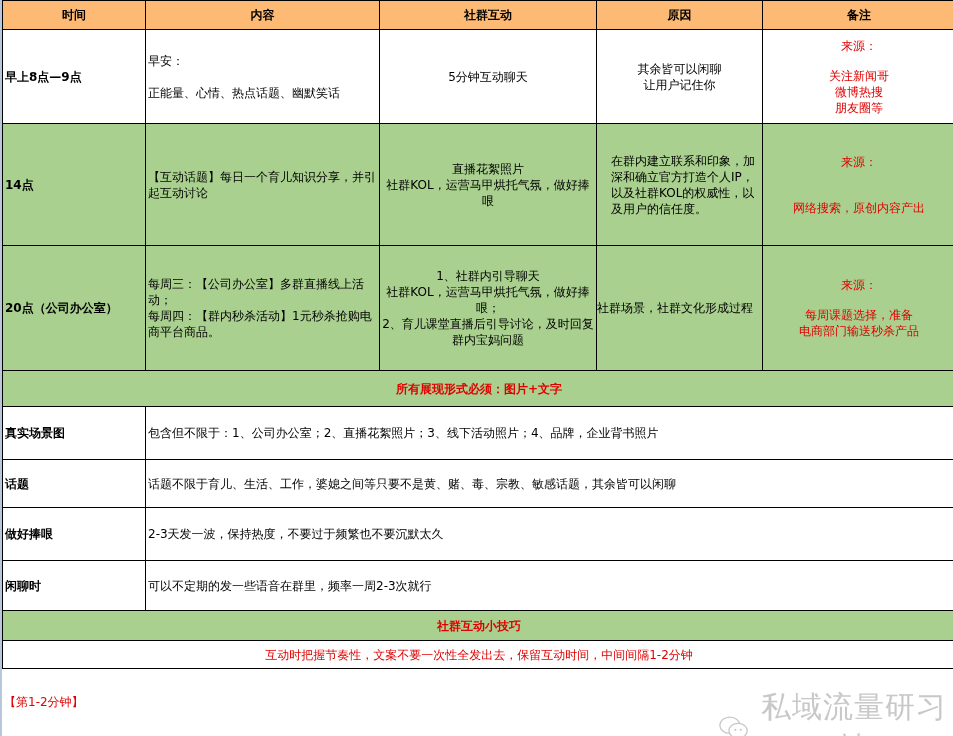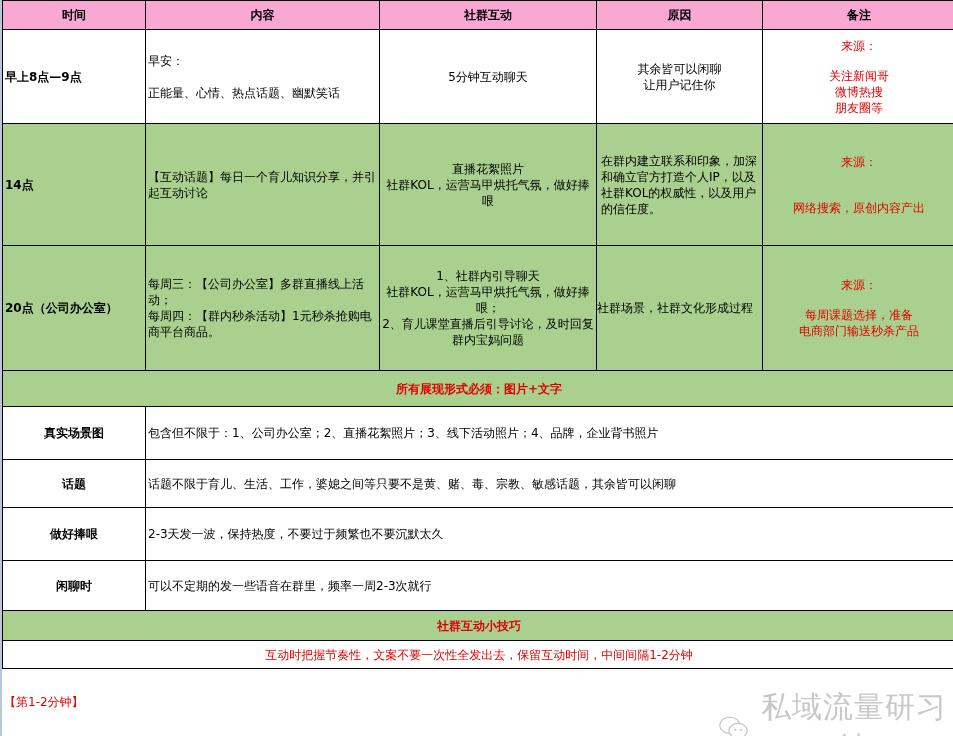--- a/index.html
+++ b/index.html
@@ -10,28 +10,28 @@
   }
   .left-edge { position: absolute; left: 0; top: 0; width: 2px; height: 736px; background: #b8c8d8; }
   table.sheet {
     position: absolute; left: 2px; top: 0;
     border-collapse: collapse; table-layout: fixed; width: 953px;
   }
   table.sheet td {
     border: 1px solid #000; padding: 0 2px; font-size: 12px; line-height: 16px;
     vertical-align: middle; overflow: hidden;
   }
-  .hdr td { height: 28px; font-weight: bold; font-size: 16px; text-align: center; background: #f9a8d4; border-top: 1px solid #000; border-bottom: 2px solid #555; }
+  .hdr td { height: 28px; font-weight: bold; font-size: 16px; text-align: center; background: #fdba74; border-top: 1px solid #000; border-bottom: 2px solid #555; }
   .green td { background: #a9d08e; }
   .white td { background: #fff; }
   .time { font-weight: bold; font-size: 13px; }
   .center { text-align: center; }
   .red { color: #e00000; }
   .banner { text-align: center; font-weight: bold; color: #e00000; font-size: 14px; }
-  .label { text-align: center; font-weight: bold; font-size: 15px; border-radius: 11px; }
+  .label { font-weight: bold; font-size: 15px; border-radius: 11px; }
   .multiline { white-space: pre-line; }
   .notes {
     position: absolute; left: 4px; top: 680px; font-size: 12px; line-height: 16px;
   }
   .notes .red-tip { color: #e00000; margin-top: 14px; }
   .watermark {
     position: absolute; left: 718px; top: 687px; display: flex; align-items: center; gap: 6px;
     color: #c8c8c8; font-size: 30px; letter-spacing: 1px; text-align: center;
   }
   .watermark svg { width: 34px; height: 28px; }
@@ -75,21 +75,21 @@
 微博热搜
 朋友圈等</div>
     </td>
   </tr>
 
   <tr class="green" style="height:122px">
     <td class="time">14点</td>
     <td>【互动话题】每日一个育儿知识分享，并引起互动讨论</td>
     <td class="center multiline">直播花絮照片
 社群KOL，运营马甲烘托气氛，做好捧哏</td>
-    <td style="padding-left:4px">在群内建立联系和印象，加深和确立官方打造个人IP，以及社群KOL的权威性，以及用户的信任度。</td>
+    <td style="padding-left:14px">在群内建立联系和印象，加深和确立官方打造个人IP，以及社群KOL的权威性，以及用户的信任度。</td>
     <td class="center red">
       <div>来源：</div>
       <div style="height:30px"></div>
       <div>网络搜索，原创内容产出</div>
     </td>
   </tr>
 
   <tr class="green" style="height:125px">
     <td class="time">20点（公司办公室）</td>
     <td class="multiline">每周三：【公司办公室】多群直播线上活动；

